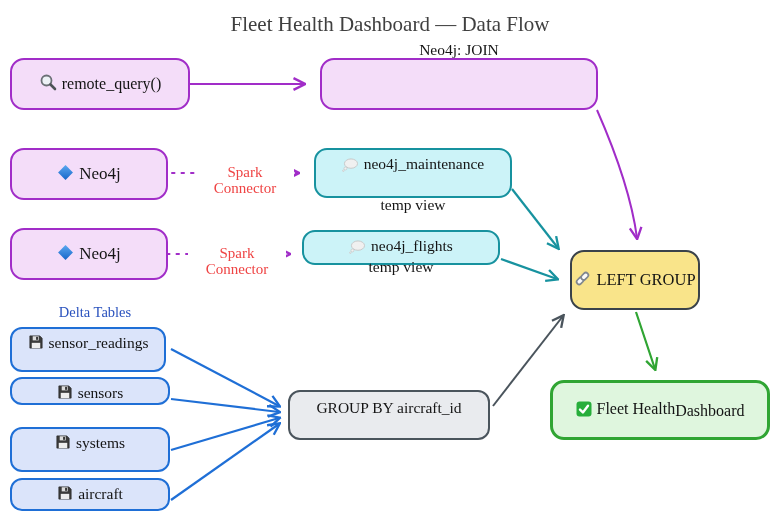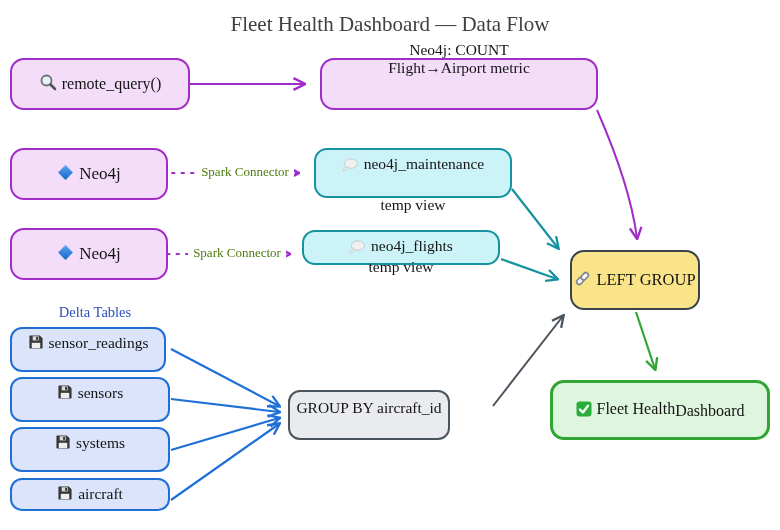--- a/index.html
+++ b/index.html
@@ -23,22 +23,22 @@
   .blue-node{background:#DBE4FA;border:2px solid #1F6FD6;border-radius:12px;
     align-items:flex-start;padding-top:5px;}
   .yellow-node{background:#F9E48A;border:2.5px solid #3A424A;font-size:16.5px;}
   .gray-node{background:#E9EBEE;border:2.5px solid #4A545C;border-radius:12px;
     align-items:flex-start;padding-top:7px;}
   .green-node{background:#DFF6DE;border:3px solid #30A533;flex-direction:row;font-size:16px;line-height:19px;}
   .overlay-label{
     position:absolute;text-align:center;font-size:15.5px;line-height:17.5px;z-index:3;
   }
   .edge-label{
-    position:absolute;z-index:3;background:#ffffff;color:#4d7c0f;
-    font-size:13px;line-height:16px;text-align:center;padding:0 2px;
+    position:absolute;z-index:3;background:#ffffff;color:#ef4444;
+    font-size:15px;line-height:16px;text-align:center;padding:0 2px;
   }
   #delta-label{
     position:absolute;left:30px;top:304px;width:130px;text-align:center;
     font-size:14.5px;color:#2A52BE;z-index:2;
   }
   #edges{position:absolute;left:0;top:0;z-index:1;}
   .node{z-index:2;}
 </style>
 </head>
 <body>
@@ -85,22 +85,21 @@
       <svg width="18" height="18" viewBox="0 0 18 18">
         <circle cx="7.5" cy="7.5" r="5" fill="#EDF2F6" stroke="#6b7076" stroke-width="1.8"></circle>
         <line x1="11.5" y1="11.5" x2="16" y2="16" stroke="#4d5257" stroke-width="2.6" stroke-linecap="round"></line>
       </svg>
     </span>
     <span>remote_query()</span>
   </div>
 
   <div class="node purple-node" style="left:320px;top:58px;width:278px;height:52px;"></div>
   <div class="overlay-label" style="left:320px;top:41px;width:278px;">
-    <div>Neo4j: COUNT</div>
-    <div>Flight→Airport metric</div>
+    <div>Neo4j: JOIN</div>
   </div>
 
   <div class="node purple-node" style="left:10px;top:148px;width:158px;height:52px;font-size:17px;">
     <span class="ico">
       <svg width="17" height="17" viewBox="0 0 16 16">
         <defs>
             <linearGradient id="dg1" x1="0" y1="0" x2="0" y2="1">
           <stop offset="0" stop-color="#5AA7F0"></stop>
               <stop offset="1" stop-color="#1565C8"></stop>
         </linearGradient>
@@ -156,21 +155,21 @@
       <svg width="16" height="16" viewBox="0 0 17 17">
         <path d="M2,2 L12.5,2 L15,4.5 L15,15 L2,15 Z" fill="#3B3B3B" stroke="#2a2a2a" stroke-width="0.8"></path>
         <rect x="5" y="2.4" width="6.4" height="4.4" fill="#DDDDDD"></rect>
         <rect x="8.6" y="3" width="2" height="3.2" fill="#333333"></rect>
         <rect x="4" y="9.4" width="9" height="5.6" fill="#EEEEEE"></rect>
       </svg>
     </span>
     <span>sensor_readings</span>
   </div>
 
-  <div class="node blue-node" style="left:10px;top:377px;width:160px;height:45px;">
+  <div class="node blue-node" style="left:10px;top:377px;width:160px;height:28px;">
     <span class="ico">
       <svg width="16" height="16" viewBox="0 0 17 17">
         <path d="M2,2 L12.5,2 L15,4.5 L15,15 L2,15 Z" fill="#3B3B3B" stroke="#2a2a2a" stroke-width="0.8"></path>
         <rect x="5" y="2.4" width="6.4" height="4.4" fill="#DDDDDD"></rect>
         <rect x="8.6" y="3" width="2" height="3.2" fill="#333333"></rect>
         <rect x="4" y="9.4" width="9" height="5.6" fill="#EEEEEE"></rect>
       </svg>
     </span>
     <span>sensors</span>
   </div>
@@ -192,21 +191,21 @@
       <svg width="16" height="16" viewBox="0 0 17 17">
         <path d="M2,2 L12.5,2 L15,4.5 L15,15 L2,15 Z" fill="#3B3B3B" stroke="#2a2a2a" stroke-width="0.8"></path>
         <rect x="5" y="2.4" width="6.4" height="4.4" fill="#DDDDDD"></rect>
         <rect x="8.6" y="3" width="2" height="3.2" fill="#333333"></rect>
         <rect x="4" y="9.4" width="9" height="5.6" fill="#EEEEEE"></rect>
       </svg>
     </span>
     <span>aircraft</span>
   </div>
 
-  <div class="node gray-node" style="left:288px;top:390px;width:162px;height:50px;">
+  <div class="node gray-node" style="left:288px;top:390px;width:202px;height:50px;">
     <span>GROUP BY aircraft_id</span>
   </div>
 
   <div class="node yellow-node" style="left:570px;top:250px;width:130px;height:60px;">
     <span class="ico">
       <svg width="17" height="17" viewBox="0 0 16 16">
         <g transform="rotate(-45 8 8)" fill="#FBFBFB" stroke="#80878E" stroke-width="1.6">
           <rect x="1.2" y="5.6" width="7.6" height="4.8" rx="2.4"></rect>
           <rect x="7.2" y="5.6" width="7.6" height="4.8" rx="2.4"></rect>
         </g>

